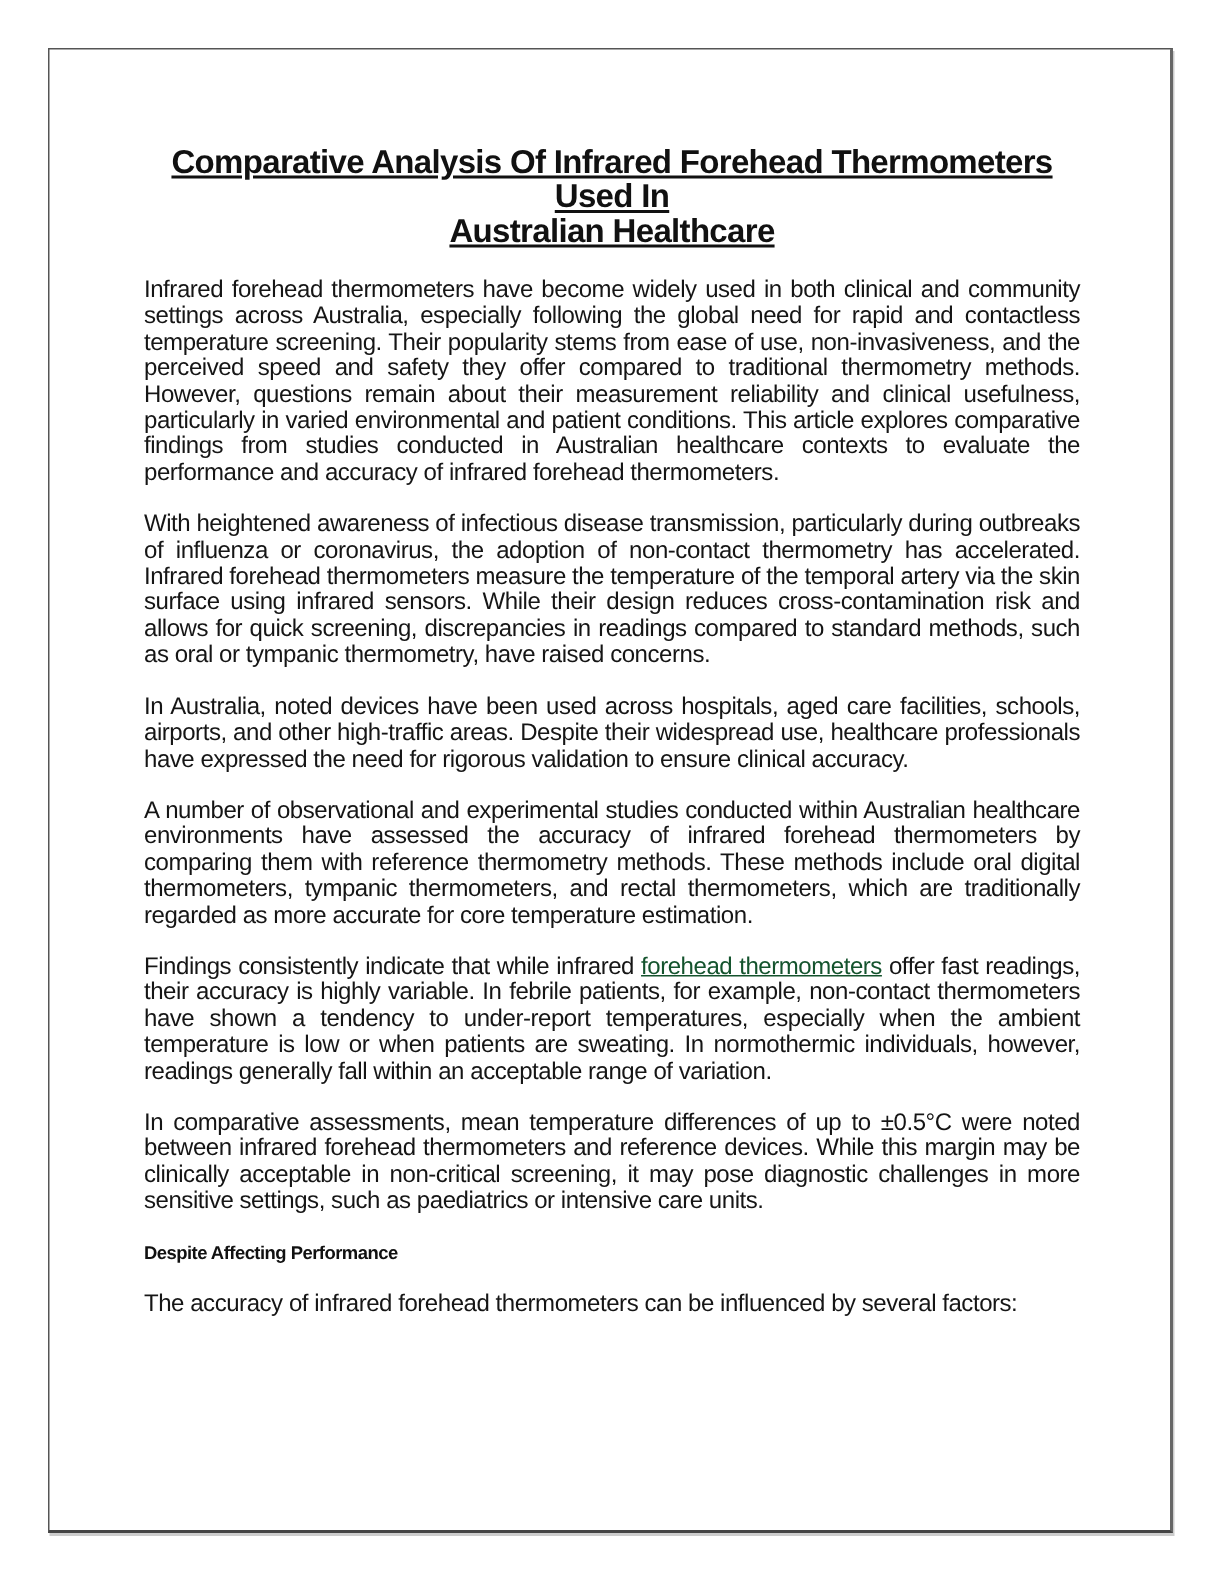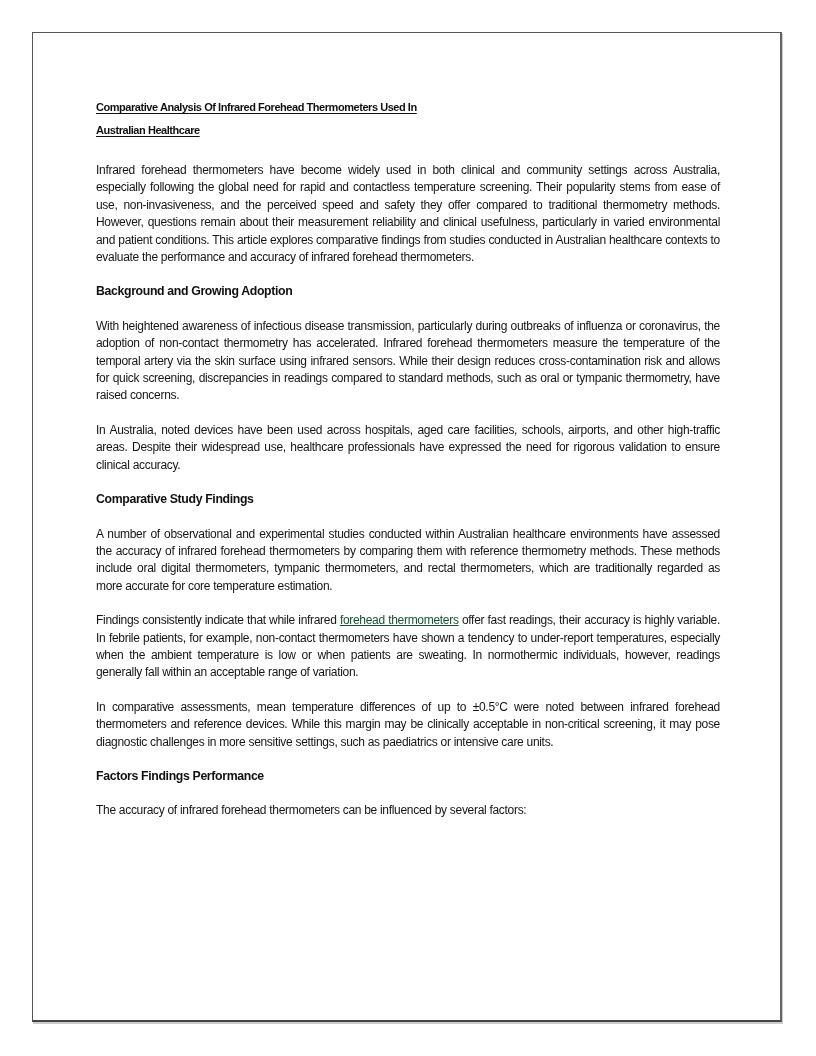--- a/index.html
+++ b/index.html
@@ -29,30 +29,31 @@
     }
     .content {
       position: absolute;
       left: 96px;
       top: 96px;
       width: 624px;
     }
     .title {
       font-family: "Liberation Sans", sans-serif;
       font-weight: bold;
-      font-size: 11px;
+      font-size: 22px;
       line-height: 23px;
+      text-align: center;
       text-decoration: underline;
       text-underline-offset: 2px;
       letter-spacing: -0.45px;
       margin: 0 0 20px 0;
       color: #111111;
     }
     .para {
-      font-size: 12px;
+      font-size: 16px;
       line-height: 17.4px;
       text-align: justify;
       letter-spacing: -0.3px;
       margin: 0 0 17px 0;
       color: #151515;
     }
     .heading {
       font-size: 12.3px;
       line-height: 17.4px;
       font-weight: bold;
@@ -72,30 +73,28 @@
 <div class="page-border"></div>
 
 <div class="content">
   <h1 class="title">
     <span>Comparative Analysis Of Infrared Forehead Thermometers Used In</span><br>
     <span>Australian Healthcare</span>
   </h1>
 
   <p class="para">Infrared forehead thermometers have become widely used in both clinical and community settings across Australia, especially following the global need for rapid and contactless temperature screening. Their popularity stems from ease of use, non-invasiveness, and the perceived speed and safety they offer compared to traditional thermometry methods. However, questions remain about their measurement reliability and clinical usefulness, particularly in varied environmental and patient conditions. This article explores comparative findings from studies conducted in Australian healthcare contexts to evaluate the performance and accuracy of infrared forehead thermometers.</p>
 
-  <h2 class="heading">Background and Growing Adoption</h2>
 
   <p class="para">With heightened awareness of infectious disease transmission, particularly during outbreaks of influenza or coronavirus, the adoption of non-contact thermometry has accelerated. Infrared forehead thermometers measure the temperature of the temporal artery via the skin surface using infrared sensors. While their design reduces cross-contamination risk and allows for quick screening, discrepancies in readings compared to standard methods, such as oral or tympanic thermometry, have raised concerns.</p>
 
   <p class="para">In Australia, noted devices have been used across hospitals, aged care facilities, schools, airports, and other high-traffic areas. Despite their widespread use, healthcare professionals have expressed the need for rigorous validation to ensure clinical accuracy.</p>
 
-  <h2 class="heading">Comparative Study Findings</h2>
 
   <p class="para">A number of observational and experimental studies conducted within Australian healthcare environments have assessed the accuracy of infrared forehead thermometers by comparing them with reference thermometry methods. These methods include oral digital thermometers, tympanic thermometers, and rectal thermometers, which are traditionally regarded as more accurate for core temperature estimation.</p>
 
   <p class="para"><span>Findings consistently indicate that while infrared </span><a class="link">forehead thermometers</a><span> offer fast readings, their accuracy is highly variable. In febrile patients, for example, non-contact thermometers have shown a tendency to under-report temperatures, especially when the ambient temperature is low or when patients are sweating. In normothermic individuals, however, readings generally fall within an acceptable range of variation.</span></p>
 
   <p class="para">In comparative assessments, mean temperature differences of up to ±0.5°C were noted between infrared forehead thermometers and reference devices. While this margin may be clinically acceptable in non-critical screening, it may pose diagnostic challenges in more sensitive settings, such as paediatrics or intensive care units.</p>
 
-  <h2 class="heading">Factors Findings Performance</h2>
+  <h2 class="heading">Despite Affecting Performance</h2>
 
   <p class="para">The accuracy of infrared forehead thermometers can be influenced by several factors:</p>
 </div>
 
 </body></html>

